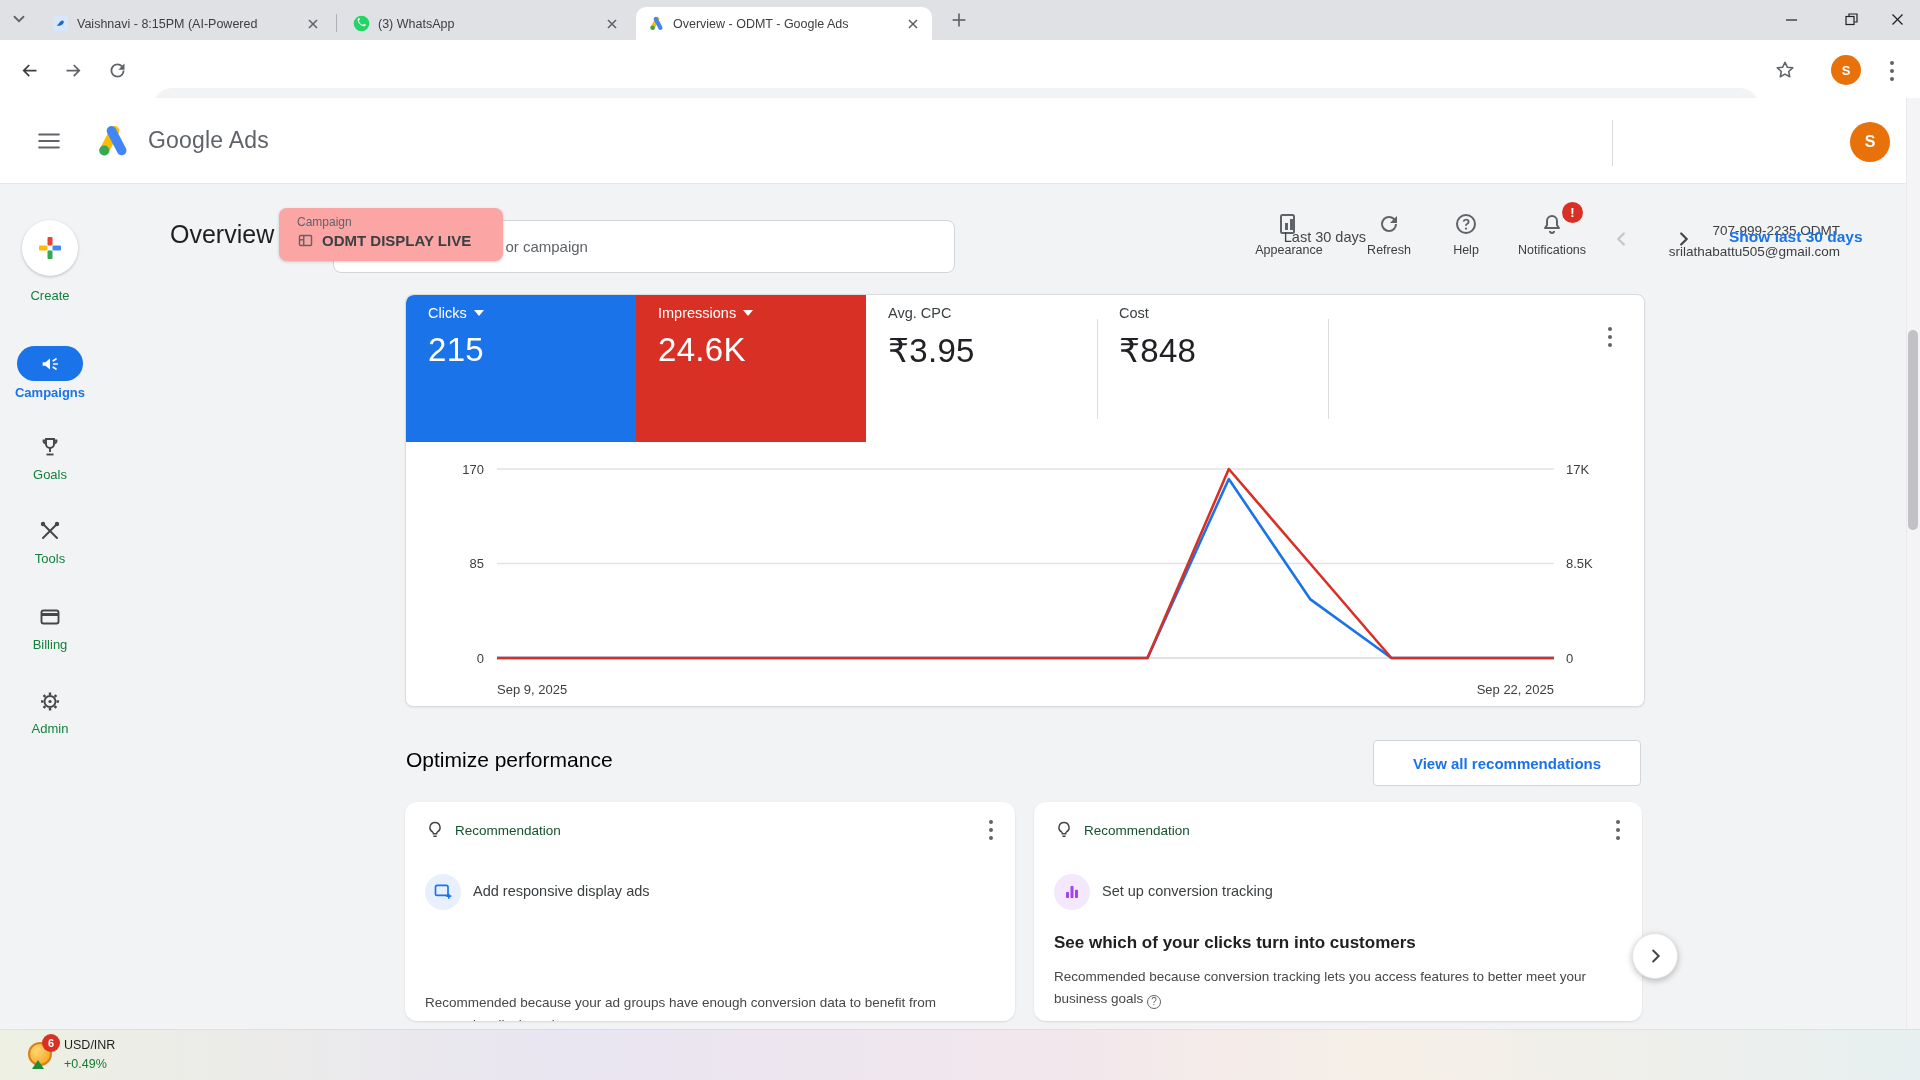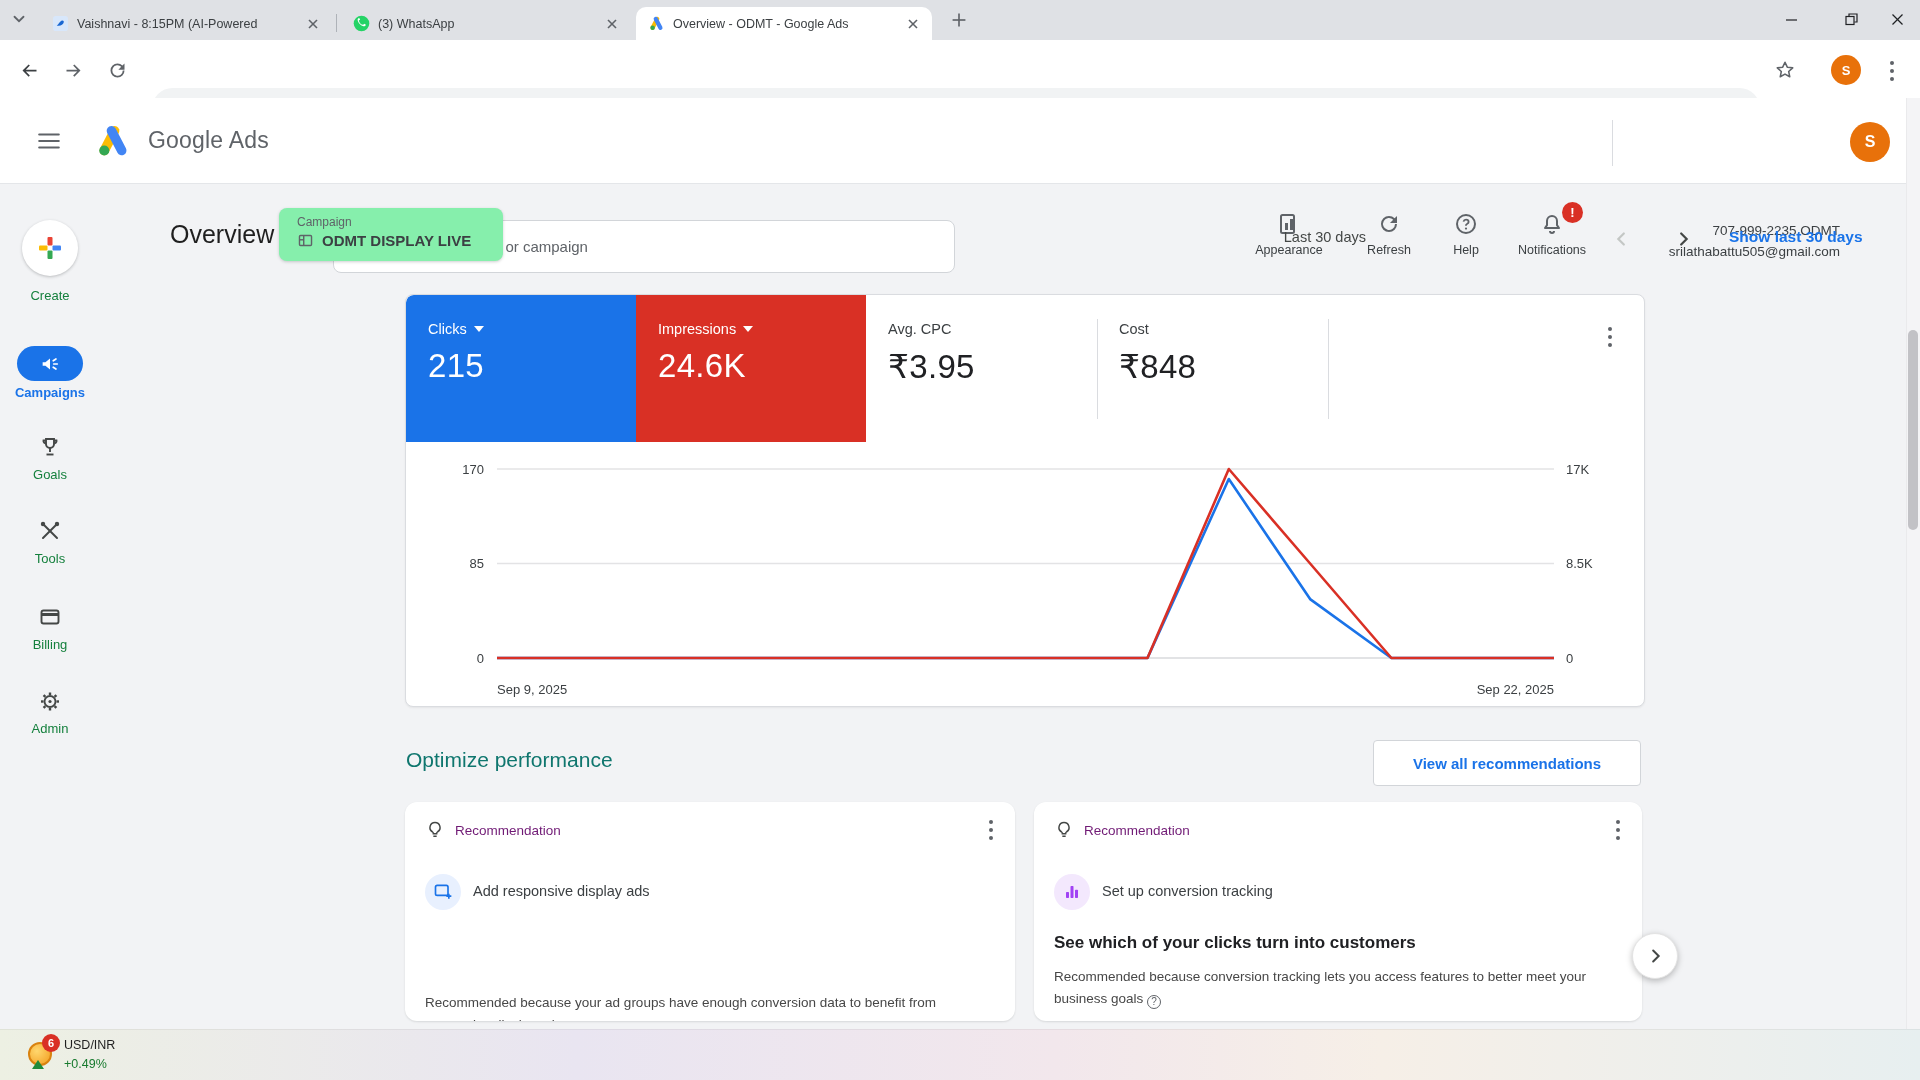--- a/index.html
+++ b/index.html
@@ -42,47 +42,47 @@
   .acct { left:1630px; top:122px; width:210px; text-align:right; font-size:13.5px; color:#3c4043; line-height:21px; }
 
   
   .side-label { left:0; width:100px; text-align:center; font-size:13px; color:#15803d; }
   .create-circle { left:22px; top:220px; width:56px; height:56px; border-radius:50%; background:#fff; box-shadow:0 1px 3px rgba(60,64,67,.3); display:flex; align-items:center; justify-content:center; }
   .camp-pill { left:17px; top:346px; width:66px; height:35px; border-radius:18px; background:#1a73e8; display:flex; align-items:center; justify-content:center; }
   .side-ic { left:38px; width:24px; height:24px; display:flex; align-items:center; justify-content:center; }
 
   
   .page-title { left:170px; top:220px; font-size:25px; color:#1f1f1f; }
-  .chip { left:279px; top:208px; width:224px; height:53px; background:#86efac; border-radius:8px; box-shadow:0 1px 3px rgba(60,64,67,.25); padding:7px 0 0 18px; }
+  .chip { left:279px; top:208px; width:224px; height:53px; background:#fca5a5; border-radius:8px; box-shadow:0 1px 3px rgba(60,64,67,.25); padding:7px 0 0 18px; }
   .chip .eyebrow { font-size:12px; color:#5f6368; }
   .chip .row { display:flex; align-items:center; gap:8px; margin-top:3px; font-size:15px; font-weight:700; color:#3c4043; }
   .preset { left:1238px; top:229px; width:128px; text-align:right; font-size:14.5px; color:#444746; }
   .date-dd { left:1381px; top:214px; width:205px; height:49px; border:1px solid #747775; border-radius:6px; background:#fff; display:flex; align-items:center; padding:0 16px 0 20px; }
   .date-dd .txt { flex:1; font-size:15px; color:#1f1f1f; }
   .pager { top:222px; width:34px; height:34px; display:flex; align-items:center; justify-content:center; }
   .show-link { left:1729px; top:228px; font-size:15.5px; font-weight:700; color:#1a73e8; }
 
   
   .main-card { left:405px; top:294px; width:1240px; height:413px; background:#fff; border:1px solid #dadce0; border-radius:8px; box-shadow:0 1px 2px rgba(60,64,67,.08); overflow:hidden; }
-  .mbox { position:absolute; top:0; height:147px; padding:26px 0 0 22px; }
+  .mbox { position:absolute; top:0; height:147px; padding:10px 0 0 22px; }
   .mbox .lab { font-size:14.5px; display:flex; align-items:center; gap:7px; }
   .mbox .val { margin-top:10px; font-size:33px; letter-spacing:.3px; }
   .mbox.colored .lab,.mbox.colored .val { color:#fff; }
   .mbox.plain .lab { color:#3c4043; }
   .mbox.plain .val { color:#202124; }
   .caret-dn { width:0; height:0; border-left:5px solid transparent; border-right:5px solid transparent; border-top:6px solid currentColor; display:inline-block; }
   .vdiv { position:absolute; top:24px; height:100px; width:1px; background:#dadce0; }
   .kebab { display:flex; flex-direction:column; gap:4px; align-items:center; width:24px; }
   .kebab i { width:4px; height:4px; border-radius:50%; background:#5f6368; }
 
   
-  .opt-title { left:406px; top:748px; font-size:21px; color:#0f766e; font-weight:500; }
+  .opt-title { left:406px; top:748px; font-size:21px; color:#000000; font-weight:500; }
   .viewall { left:1373px; top:740px; width:268px; height:46px; background:#fff; border:1px solid #d2d5d9; border-radius:4px; display:flex; align-items:center; justify-content:center; font-size:15px; font-weight:700; color:#1a73e8; }
   .rec-card { top:802px; height:219px; background:#fff; border-radius:12px; box-shadow:0 1px 2px rgba(60,64,67,.15); overflow:hidden; }
-  .rec-head { display:flex; align-items:center; gap:10px; padding:18px 12px 0 20px; font-size:13.5px; color:#701a75;justify-content:center; }
+  .rec-head { display:flex; align-items:center; gap:10px; padding:18px 12px 0 20px; font-size:13.5px; color:#14532d;justify-content:center; }
   .rec-head .sp { flex:1; }
   .app-ic { position:absolute; top:72px; left:20px; width:36px; height:36px; border-radius:50%; display:flex; align-items:center; justify-content:center; }
   .rec-action { position:absolute; top:81px; left:68px; font-size:14.5px; color:#3c4043; }
   .rec-headline { position:absolute; left:20px; width:565px; font-size:17px; font-weight:700; color:#202124; line-height:26px; }
   .rec-body { position:absolute; left:20px; width:566px; font-size:13.5px; color:#474747; line-height:22px; }
   .qmark { display:inline-flex; width:14px; height:14px; border:1px solid #5f6368; border-radius:50%; font-size:10px; color:#5f6368; align-items:center; justify-content:center; vertical-align:-2px; }
   .fab { left:1632px; top:933px; width:46px; height:46px; border-radius:50%; background:#fff; border:1px solid #e3e3e3; box-shadow:0 2px 6px rgba(0,0,0,.25); display:flex; align-items:center; justify-content:center; }
 
   
   .sb-track { left:1906px; top:98px; width:14px; height:931px; background:#f4f4f6; border-left:1px solid #eaeaec; }

